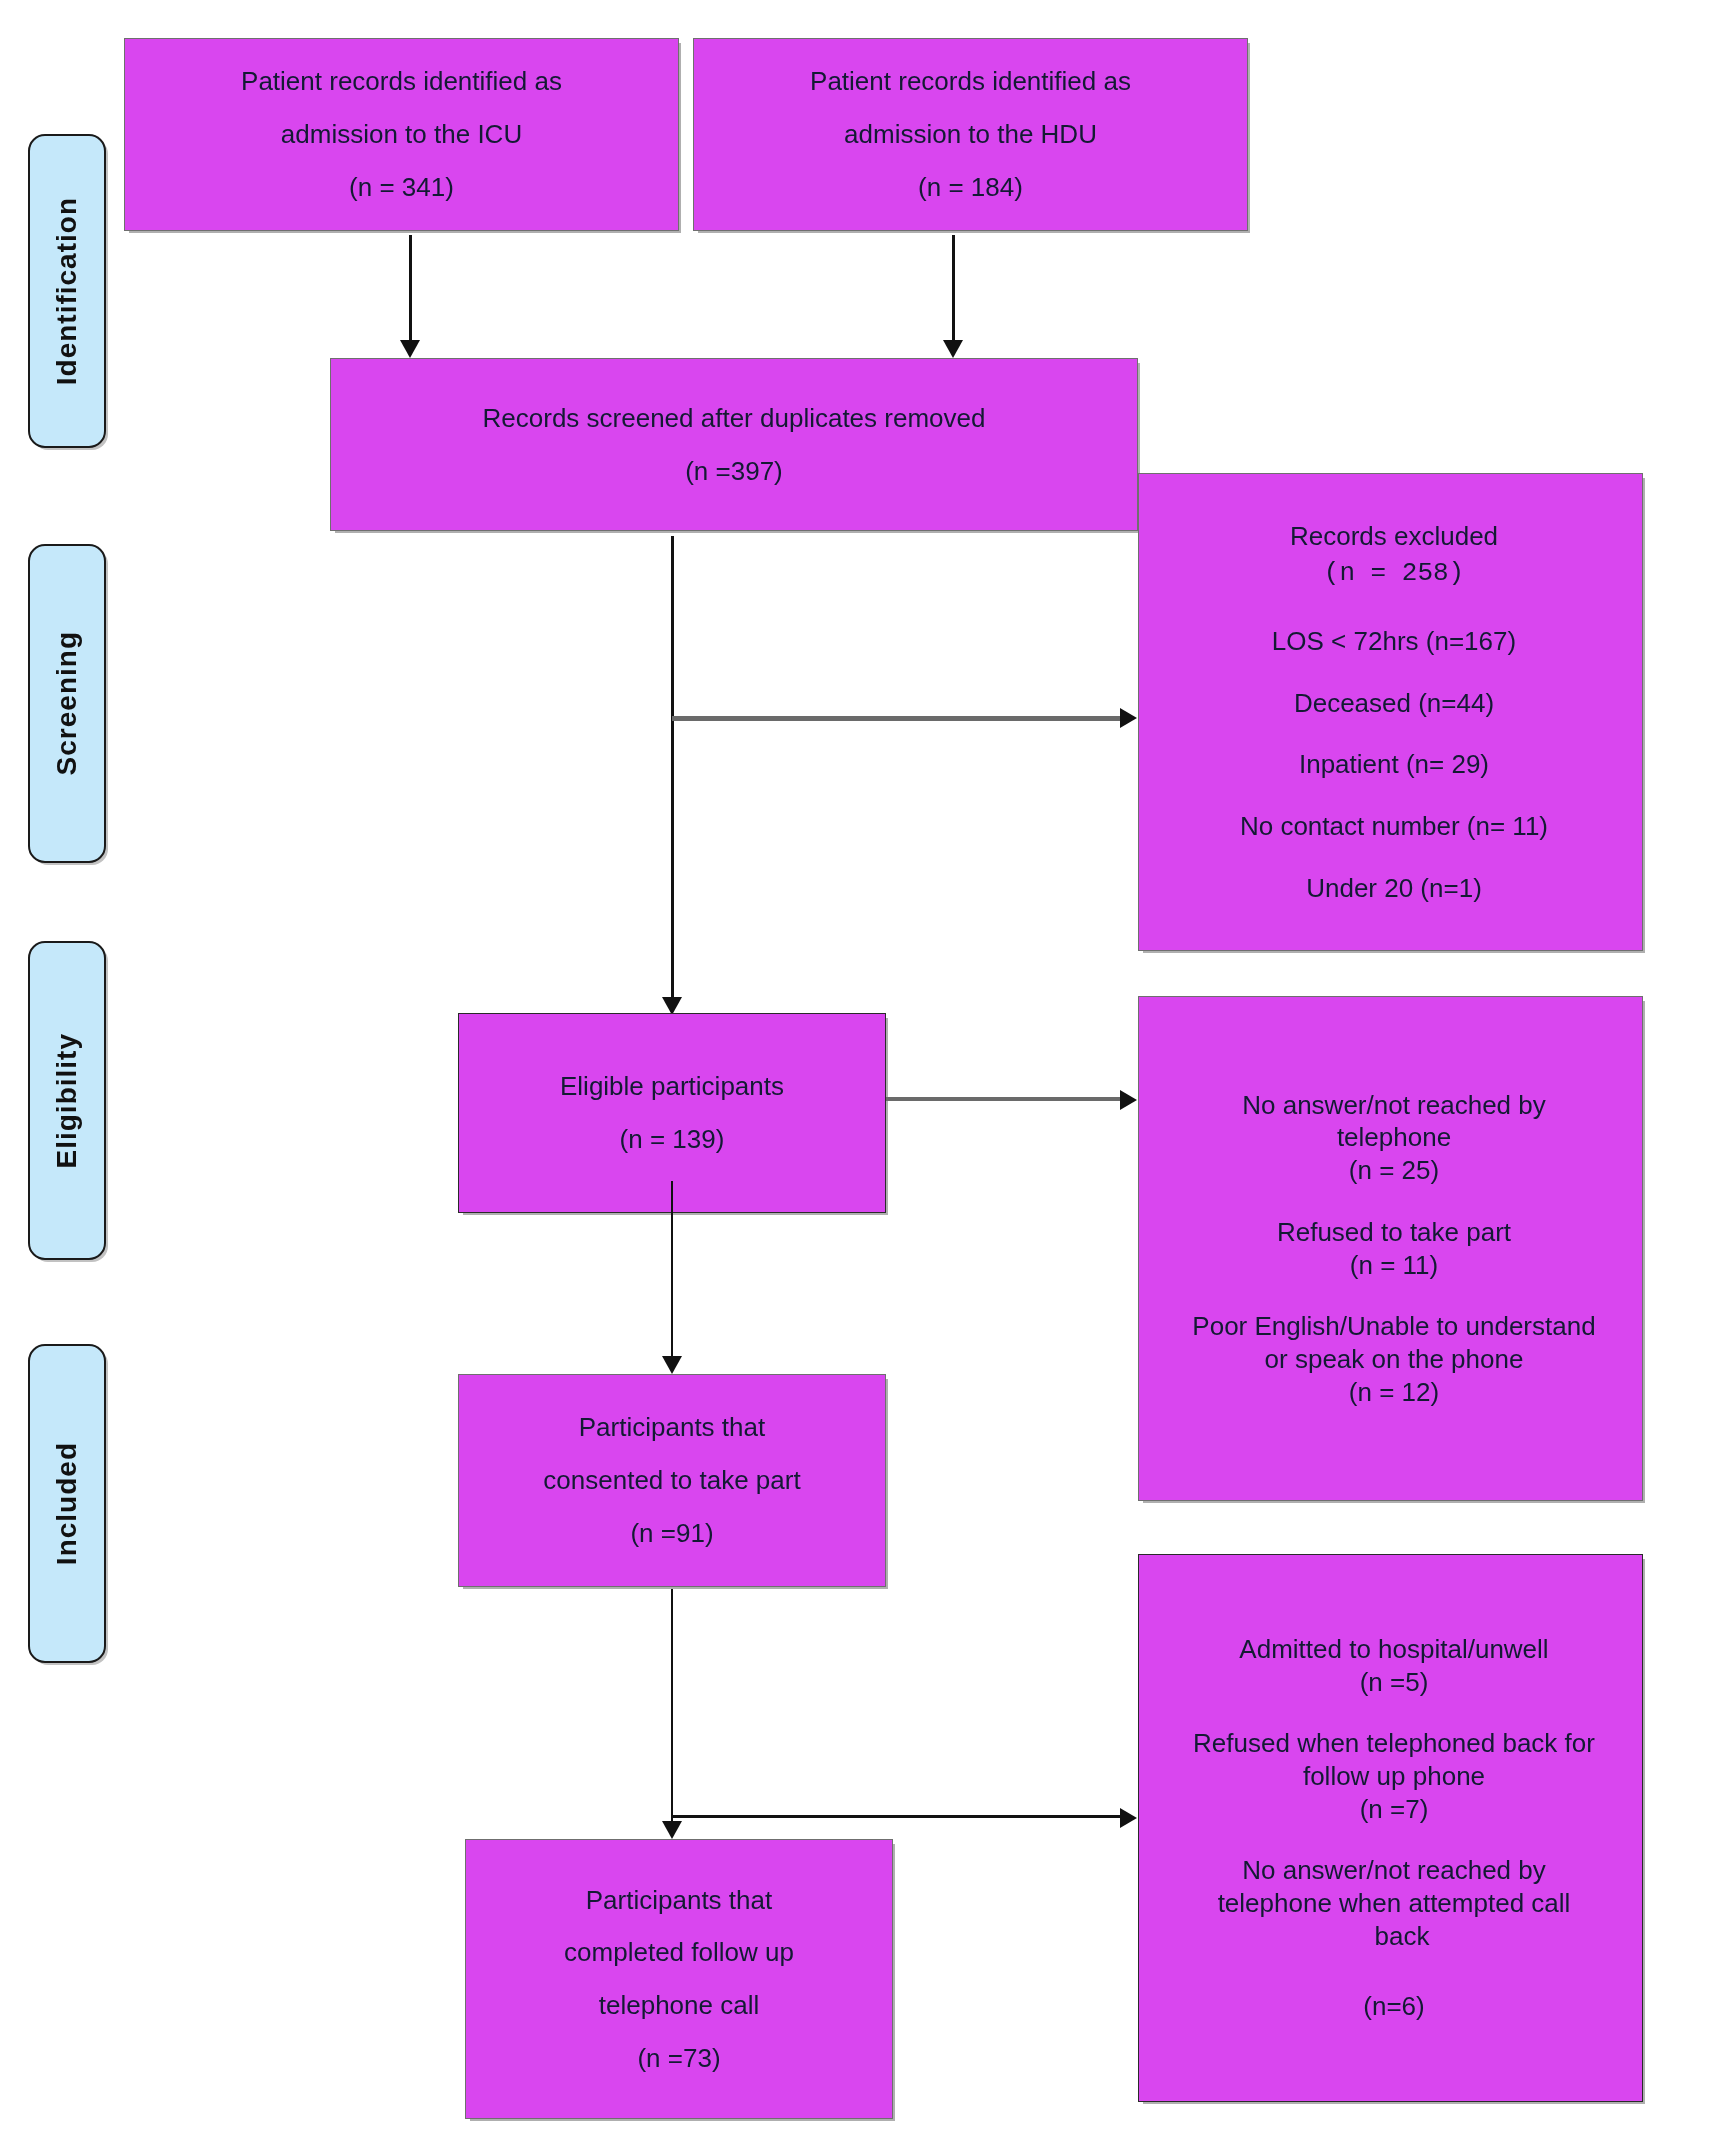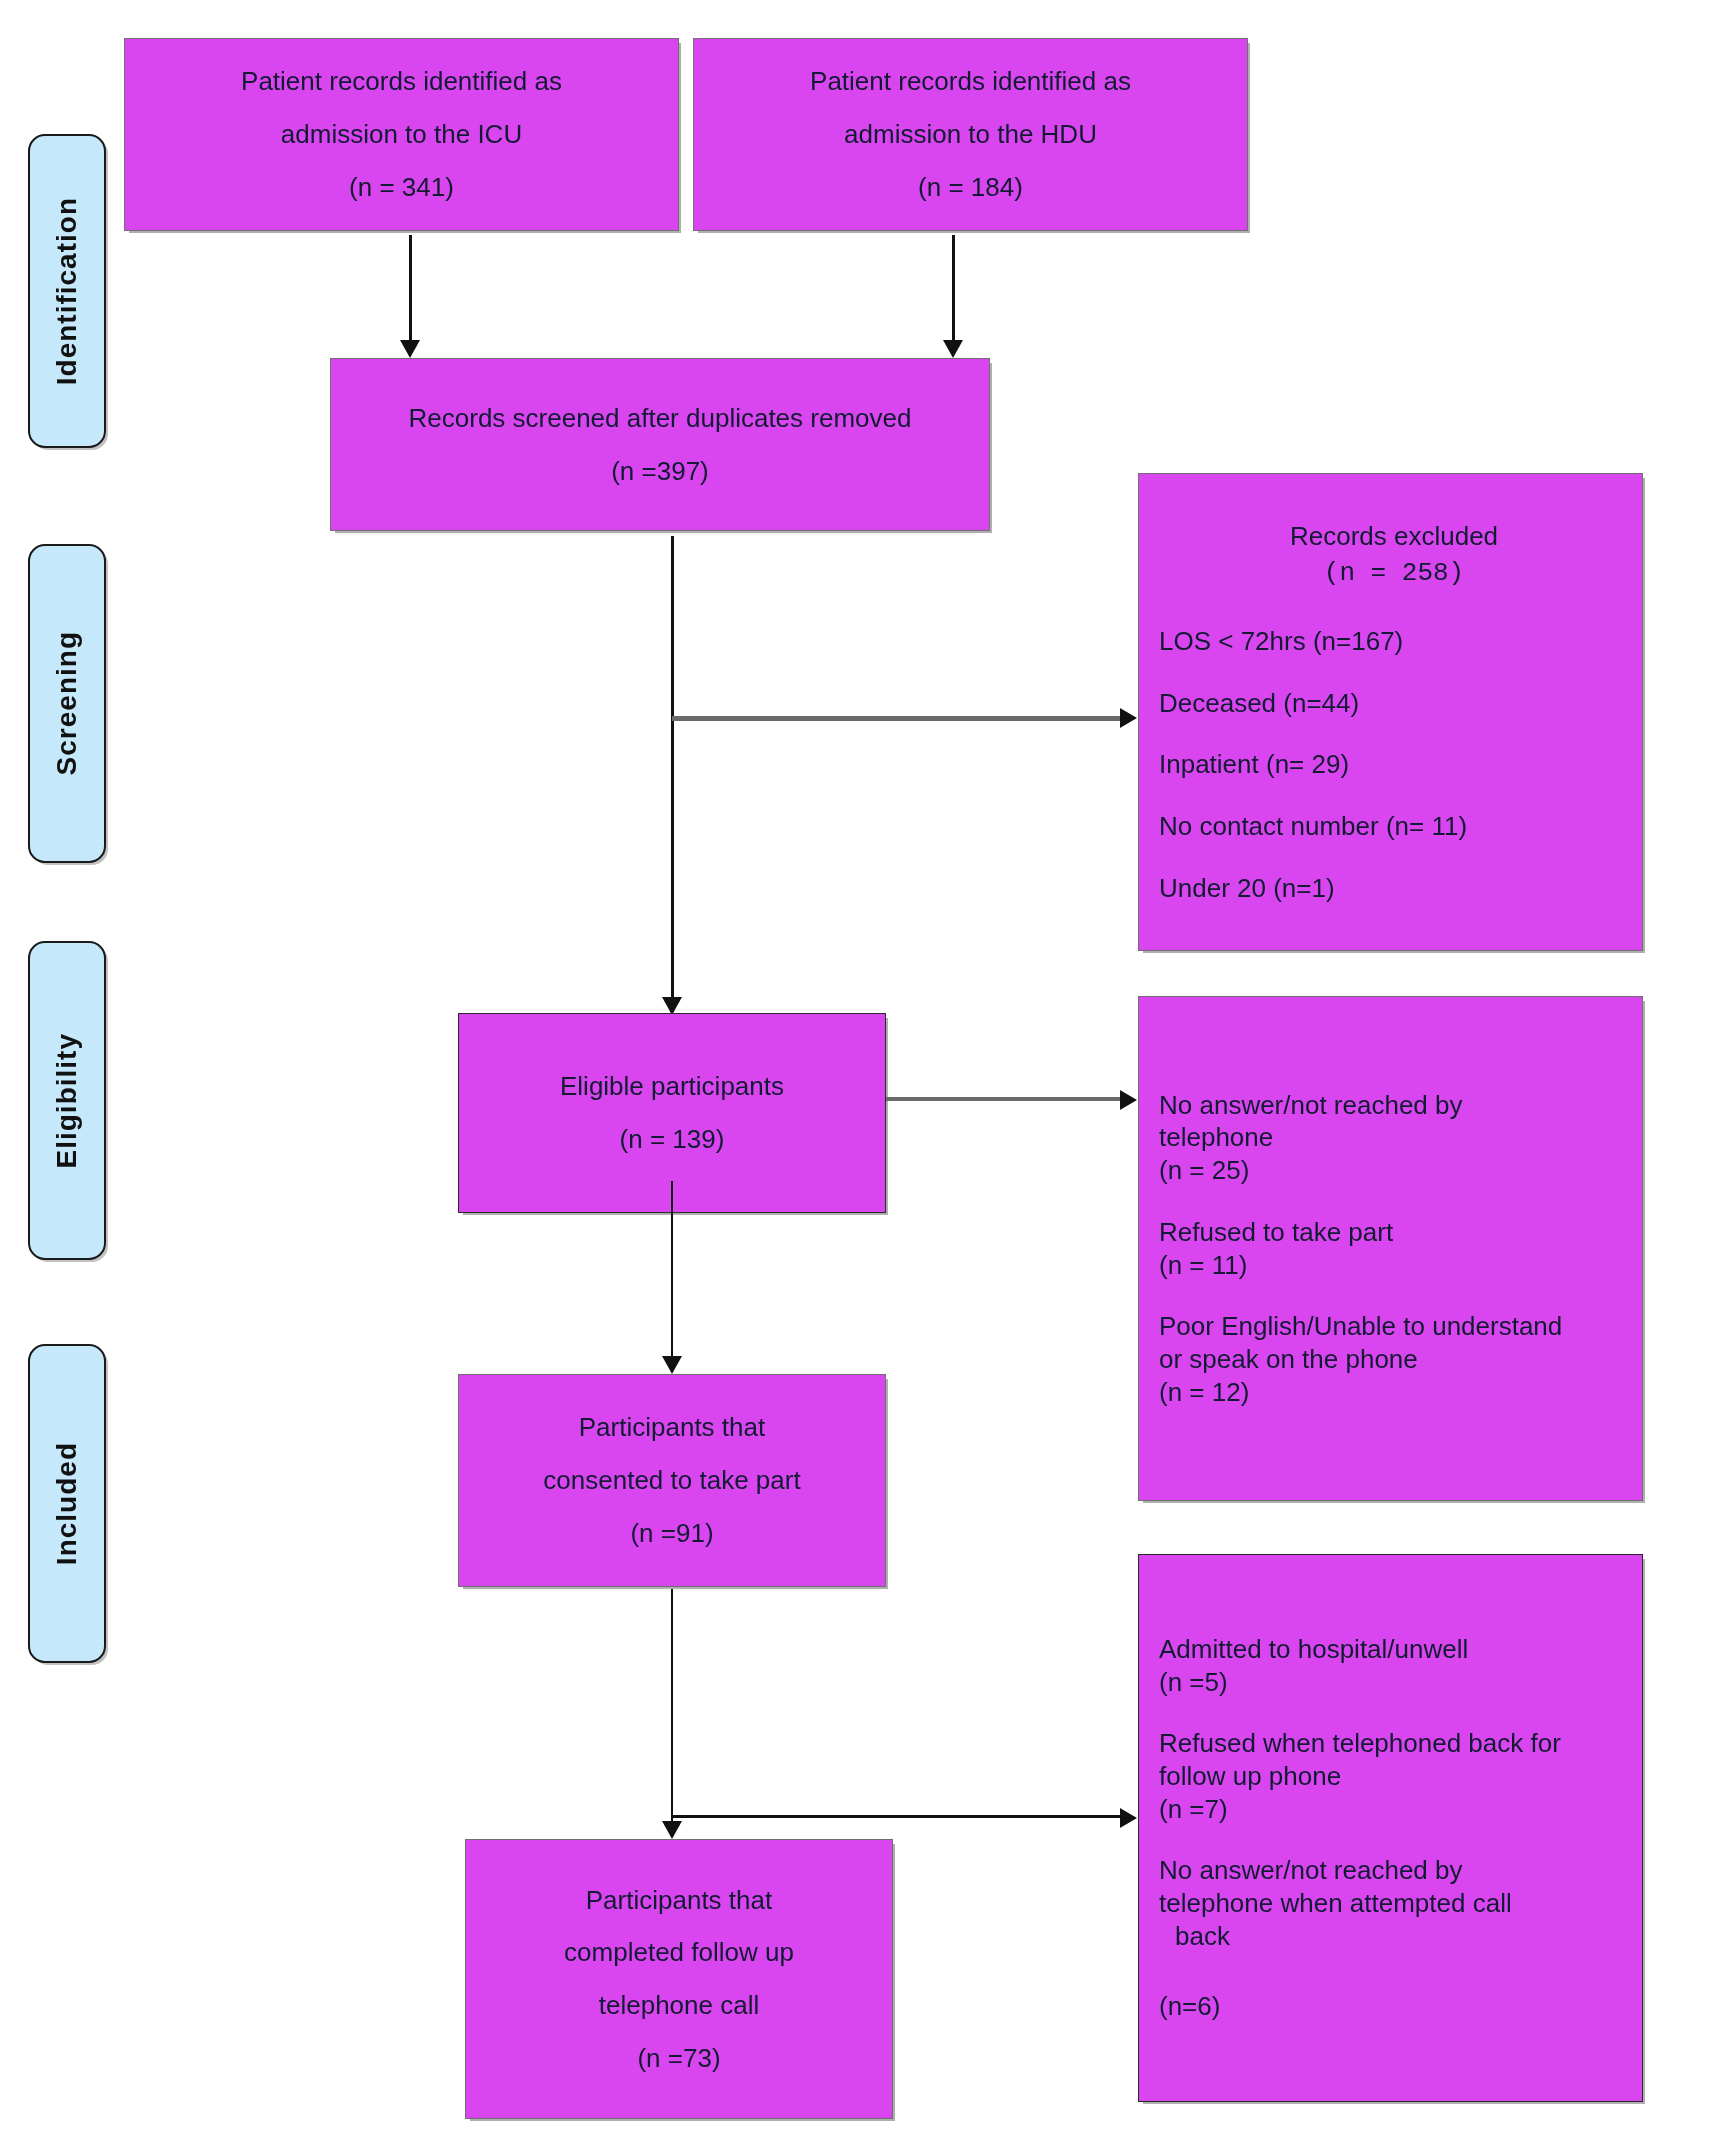--- a/index.html
+++ b/index.html
@@ -56,21 +56,21 @@
     display: flex;
     flex-direction: column;
     justify-content: center;
     box-sizing: border-box;
   }
   .box-inner.center {
     align-items: center;
     text-align: center;
   }
   .box-inner.left {
-    align-items: flex-start;
+    align-items: center;
     text-align: left;
     padding-left: 20px;
     padding-right: 13px;
   }
   .line {
     font-size: 26px;
     color: #131a33;
     line-height: 1.18;
     white-space: nowrap;
   }
@@ -146,21 +146,21 @@
       <div class="line">(n = 184)</div>
     </div>
   </div>
 
   <div class="v-line" style="left:409px; top:235px; height:108px;"></div>
   <div class="arrow-down" style="left:400px; top:340px;"></div>
 
   <div class="v-line" style="left:952px; top:235px; height:108px;"></div>
   <div class="arrow-down" style="left:943px; top:340px;"></div>
 
-  <div class="flow-box" style="left:330px; top:358px; width:660px; height:173px;">
+  <div class="flow-box" style="left:330px; top:358px; width:808px; height:173px;">
     <div class="box-inner center">
       <div class="line gap-below">Records screened after duplicates removed</div>
       <div class="line">(n =397)</div>
     </div>
   </div>
 
   <div class="flow-box" style="left:1138px; top:473px; width:505px; height:478px;">
     <div class="box-inner left">
       <div class="line" style="align-self:center; margin-bottom:7px;">Records excluded</div>
       <div class="line" style="align-self:center; margin-bottom:37px;font-family:Liberation Mono, monospace;">(n = 258)</div>

